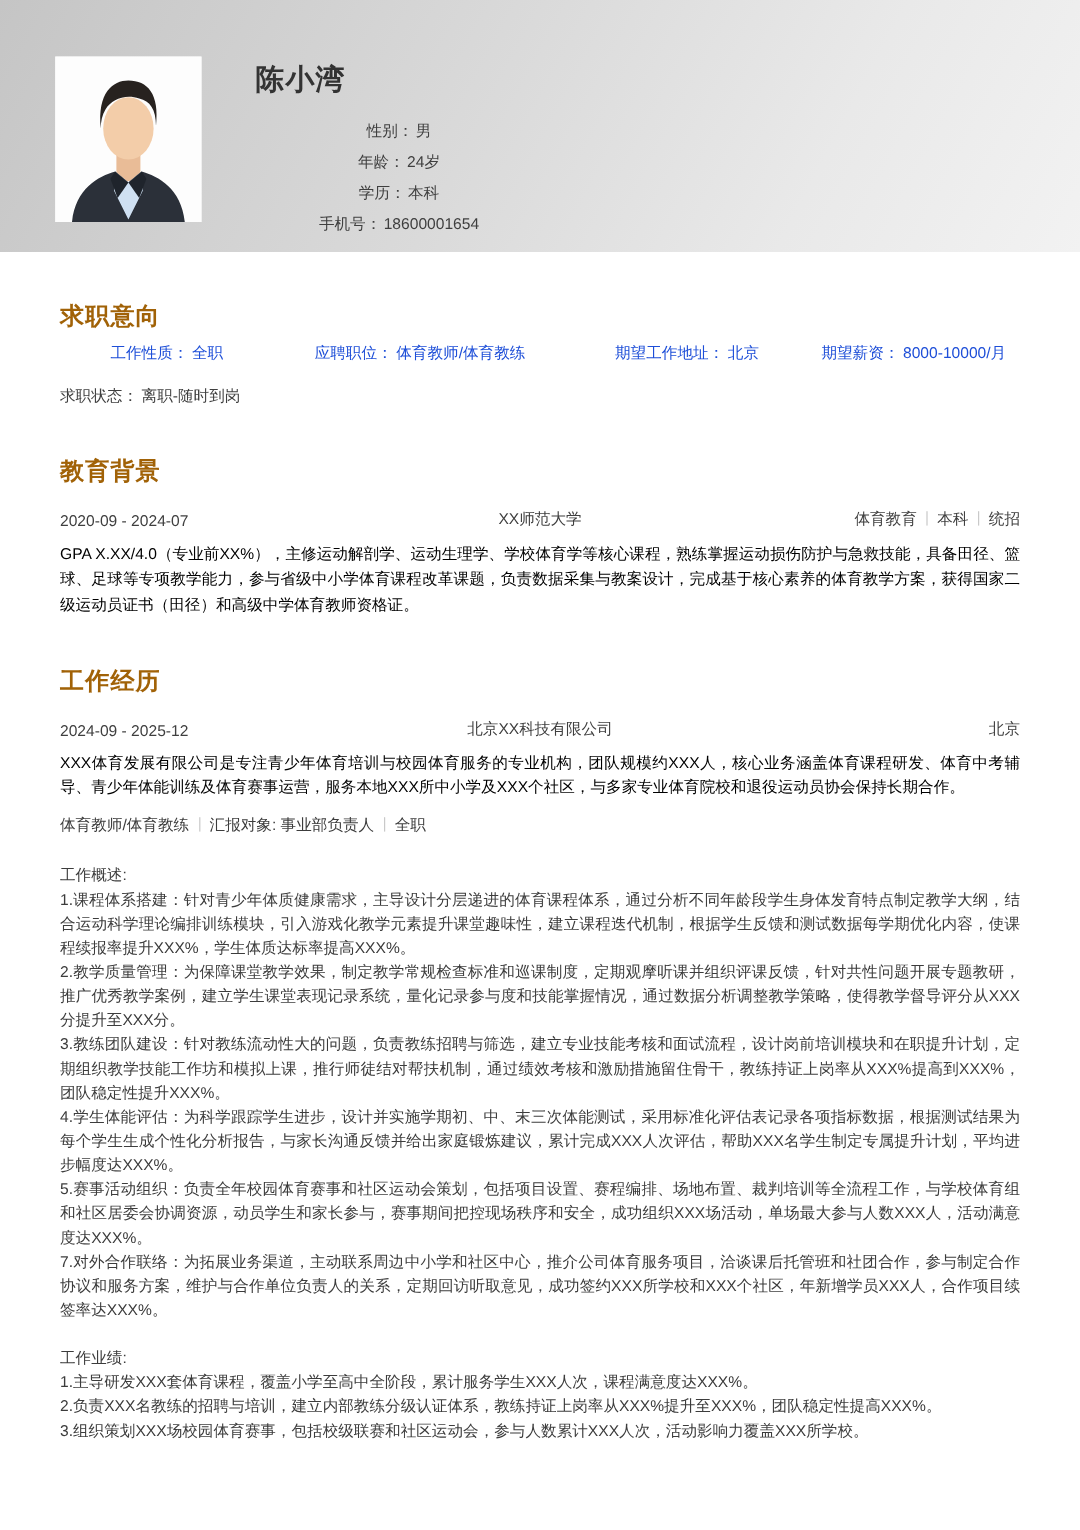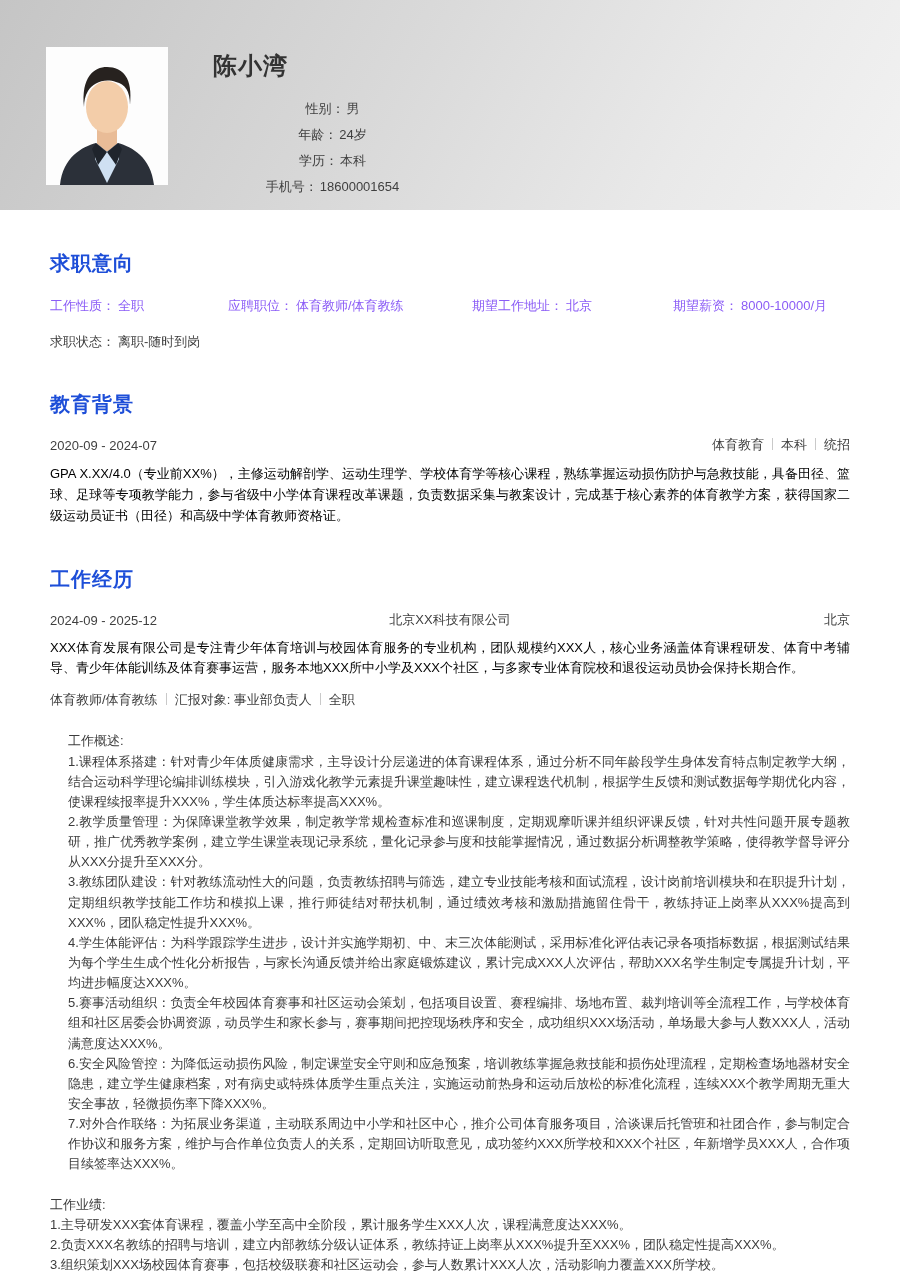--- a/index.html
+++ b/index.html
@@ -22,46 +22,46 @@
   .header-info { position:absolute; left:213px; top:50px; right:40px; }
   .name { font-size:24px; font-weight:bold; color:#333333; letter-spacing:1px; }
   .info-cols { display:flex; margin-top:14px;text-align:center; }
   .info-col-left { width:239px; }
   .info-col-right { flex:1; }
   .info-row { font-size:13px; line-height:26px; color:#3f3f3f; white-space:nowrap; }
   .info-label { color:#3f3f3f; }
   .info-value { color:#3f3f3f; margin-left:2px; }
   
   .main { padding:0 50px; }
-  .section-title { font-size:20px; font-weight:bold; color:#1d4ed8; margin-top:40px; letter-spacing:1px; }
-  .jt-row { display:flex; margin-top:20px; font-size:13px; color:#8b5cf6; }
+  .section-title { font-size:20px; font-weight:bold; color:#a16207; margin-top:40px; letter-spacing:1px; }
+  .jt-row { display:flex; margin-top:8px; font-size:13px; color:#1d4ed8;text-align:center; }
   .jt-field-1 { width:178px; }
   .jt-field-2 { width:244px; }
   .jt-field-3 { width:201px; }
   .jt-field-4 { flex:1; }
   .jt-row2 { margin-top:18px; font-size:13px; color:#3f3f3f; }
   .field-label { margin-right:3px; }
   .entry-row {
-    display:flex; justify-content:space-between; align-items:center;
+    display:flex; justify-content:center; align-items:center;
     margin-top:18px; font-size:13px; color:#3f3f3f;
   }
   .entry-left { width:200px; }
   .entry-center { flex:1; text-align:center; }
   .entry-right { width:200px; text-align:right; white-space:nowrap; }
   .vsep {
     display:inline-block; width:1px; height:12px; background:#c9c9c9;
     margin:0 8px; vertical-align:-1px;
   }
   .body-text {
     font-size:13px; line-height:1.62; text-align:justify; color:#000000;
     margin-top:9px;
   }
   .work-text { line-height:1.55; }
   .position-row { margin-top:13px; font-size:13px; color:#3c3c3c; }
-  .overview { margin-top:22px;margin-left:18px; }
+  .overview { margin-top:22px; }
   .achievements { margin-top:20px; }
   .para-line { font-size:13px; line-height:1.55; text-align:justify; color:#3c3c3c; }
 </style>
 </head>
 <body>
 
 <div class="page">
 
   <div class="header">
     <div class="photo">
@@ -96,20 +96,21 @@
       <div class="jt-field-1"><span class="field-label">工作性质：</span><span>全职</span></div>
       <div class="jt-field-2"><span class="field-label">应聘职位：</span><span>体育教师/体育教练</span></div>
       <div class="jt-field-3"><span class="field-label">期望工作地址：</span><span>北京</span></div>
       <div class="jt-field-4"><span class="field-label">期望薪资：</span><span>8000-10000/月</span></div>
     </div>
     <div class="jt-row2"><span class="field-label">求职状态：</span><span>离职-随时到岗</span></div>
 
     <div class="section-title">教育背景</div>
     <div class="entry-row">
       <div class="entry-left">2020-09 - 2024-07</div>
+      <div class="entry-center">XX师范大学</div>
       <div class="entry-right">
         <span>体育教育</span><span class="vsep"></span><span>本科</span><span class="vsep"></span><span>统招</span>
       </div>
     </div>
     <div class="body-text">GPA X.XX/4.0（专业前XX%），主修运动解剖学、运动生理学、学校体育学等核心课程，熟练掌握运动损伤防护与急救技能，具备田径、篮球、足球等专项教学能力，参与省级中小学体育课程改革课题，负责数据采集与教案设计，完成基于核心素养的体育教学方案，获得国家二级运动员证书（田径）和高级中学体育教师资格证。</div>
 
     <div class="section-title">工作经历</div>
     <div class="entry-row">
       <div class="entry-left">2024-09 - 2025-12</div>
       <div class="entry-center">北京XX科技有限公司</div>
@@ -120,21 +121,20 @@
       <span>体育教师/体育教练</span><span class="vsep"></span><span>汇报对象: 事业部负责人</span><span class="vsep"></span><span>全职</span>
     </div>
 
     <div class="overview">
       <div class="para-line">工作概述:</div>
       <div class="para-line">1.课程体系搭建：针对青少年体质健康需求，主导设计分层递进的体育课程体系，通过分析不同年龄段学生身体发育特点制定教学大纲，结合运动科学理论编排训练模块，引入游戏化教学元素提升课堂趣味性，建立课程迭代机制，根据学生反馈和测试数据每学期优化内容，使课程续报率提升XXX%，学生体质达标率提高XXX%。</div>
       <div class="para-line">2.教学质量管理：为保障课堂教学效果，制定教学常规检查标准和巡课制度，定期观摩听课并组织评课反馈，针对共性问题开展专题教研，推广优秀教学案例，建立学生课堂表现记录系统，量化记录参与度和技能掌握情况，通过数据分析调整教学策略，使得教学督导评分从XXX分提升至XXX分。</div>
       <div class="para-line">3.教练团队建设：针对教练流动性大的问题，负责教练招聘与筛选，建立专业技能考核和面试流程，设计岗前培训模块和在职提升计划，定期组织教学技能工作坊和模拟上课，推行师徒结对帮扶机制，通过绩效考核和激励措施留住骨干，教练持证上岗率从XXX%提高到XXX%，团队稳定性提升XXX%。</div>
       <div class="para-line">4.学生体能评估：为科学跟踪学生进步，设计并实施学期初、中、末三次体能测试，采用标准化评估表记录各项指标数据，根据测试结果为每个学生生成个性化分析报告，与家长沟通反馈并给出家庭锻炼建议，累计完成XXX人次评估，帮助XXX名学生制定专属提升计划，平均进步幅度达XXX%。</div>
       <div class="para-line">5.赛事活动组织：负责全年校园体育赛事和社区运动会策划，包括项目设置、赛程编排、场地布置、裁判培训等全流程工作，与学校体育组和社区居委会协调资源，动员学生和家长参与，赛事期间把控现场秩序和安全，成功组织XXX场活动，单场最大参与人数XXX人，活动满意度达XXX%。</div>
-      <div class="para-line">6.安全风险管控：为降低运动损伤风险，制定课堂安全守则和应急预案，培训教练掌握急救技能和损伤处理流程，定期检查场地器材安全隐患，建立学生健康档案，对有病史或特殊体质学生重点关注，实施运动前热身和运动后放松的标准化流程，连续XXX个教学周期无重大安全事故，轻微损伤率下降XXX%。</div>
       <div class="para-line">7.对外合作联络：为拓展业务渠道，主动联系周边中小学和社区中心，推介公司体育服务项目，洽谈课后托管班和社团合作，参与制定合作协议和服务方案，维护与合作单位负责人的关系，定期回访听取意见，成功签约XXX所学校和XXX个社区，年新增学员XXX人，合作项目续签率达XXX%。</div>
     </div>
 
     <div class="achievements">
       <div class="para-line">工作业绩:</div>
       <div class="para-line">1.主导研发XXX套体育课程，覆盖小学至高中全阶段，累计服务学生XXX人次，课程满意度达XXX%。</div>
       <div class="para-line">2.负责XXX名教练的招聘与培训，建立内部教练分级认证体系，教练持证上岗率从XXX%提升至XXX%，团队稳定性提高XXX%。</div>
       <div class="para-line">3.组织策划XXX场校园体育赛事，包括校级联赛和社区运动会，参与人数累计XXX人次，活动影响力覆盖XXX所学校。</div>
 
     </div>

